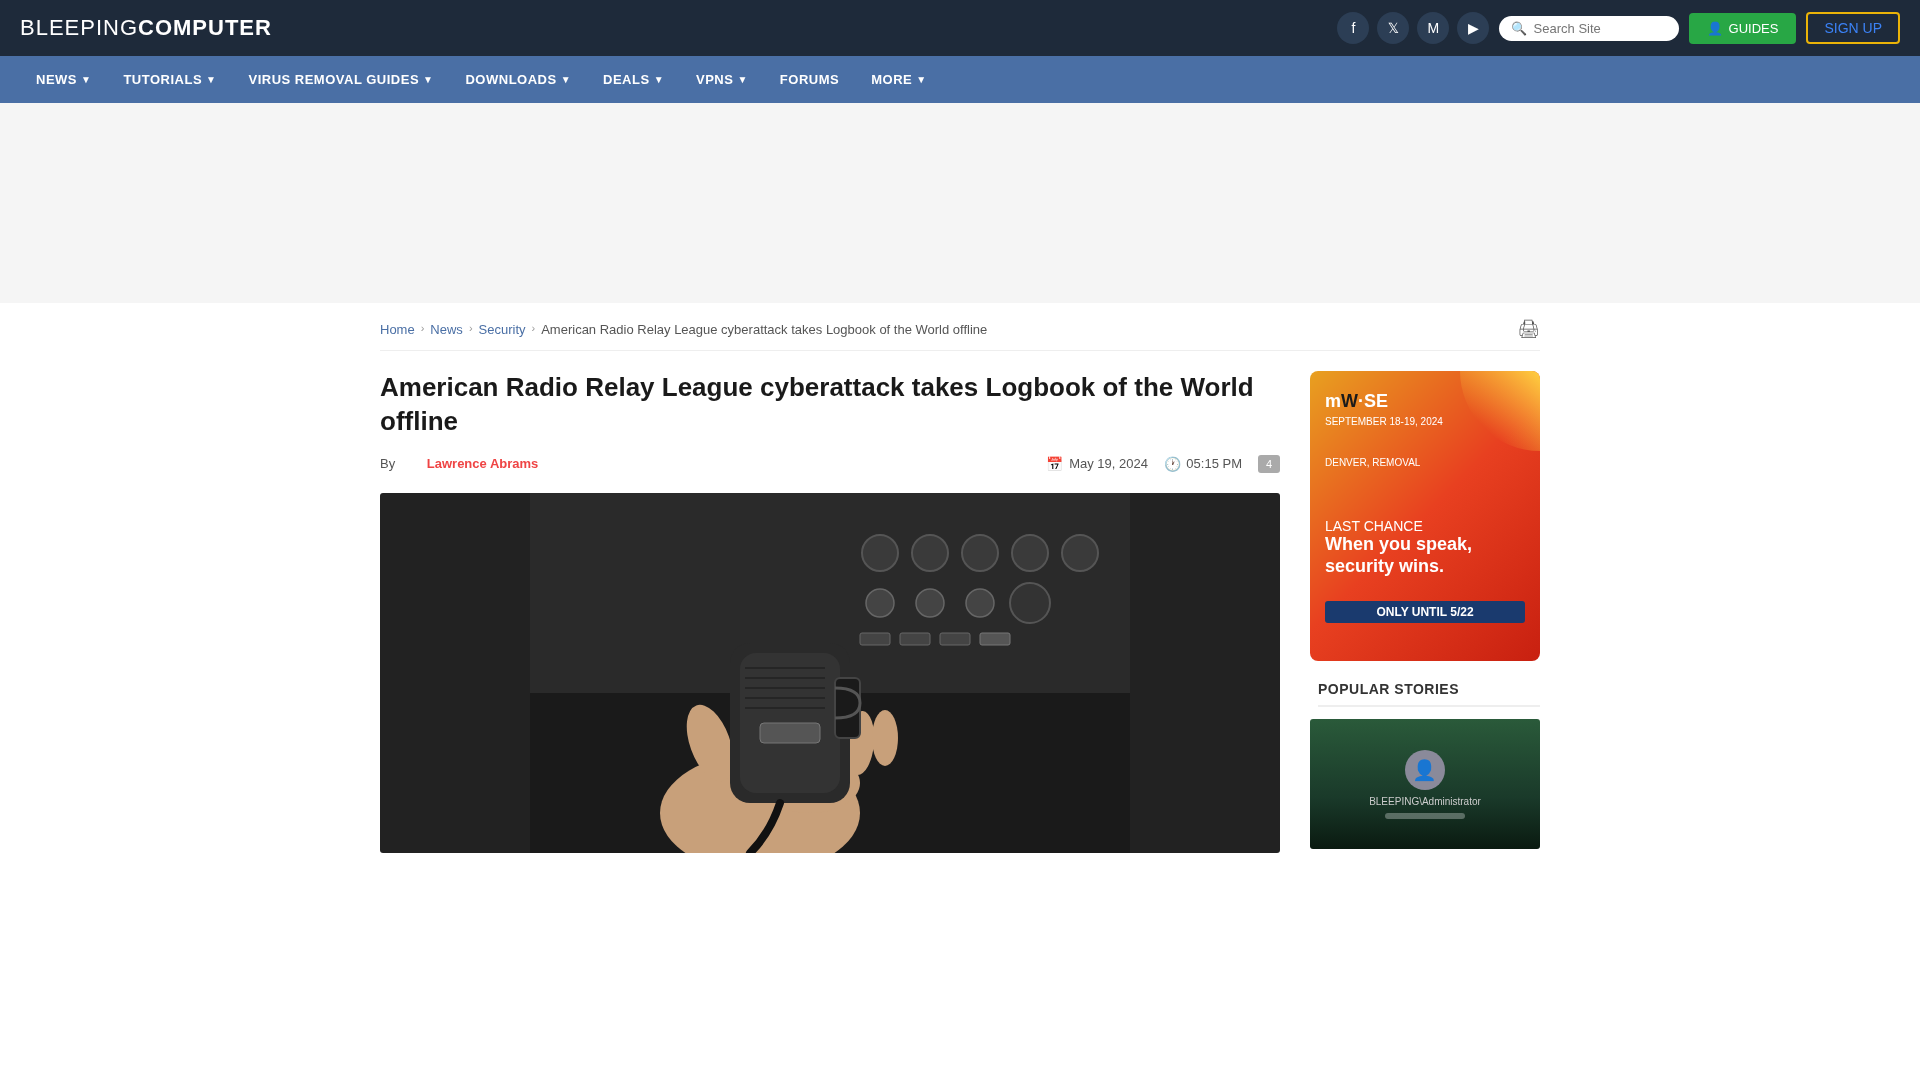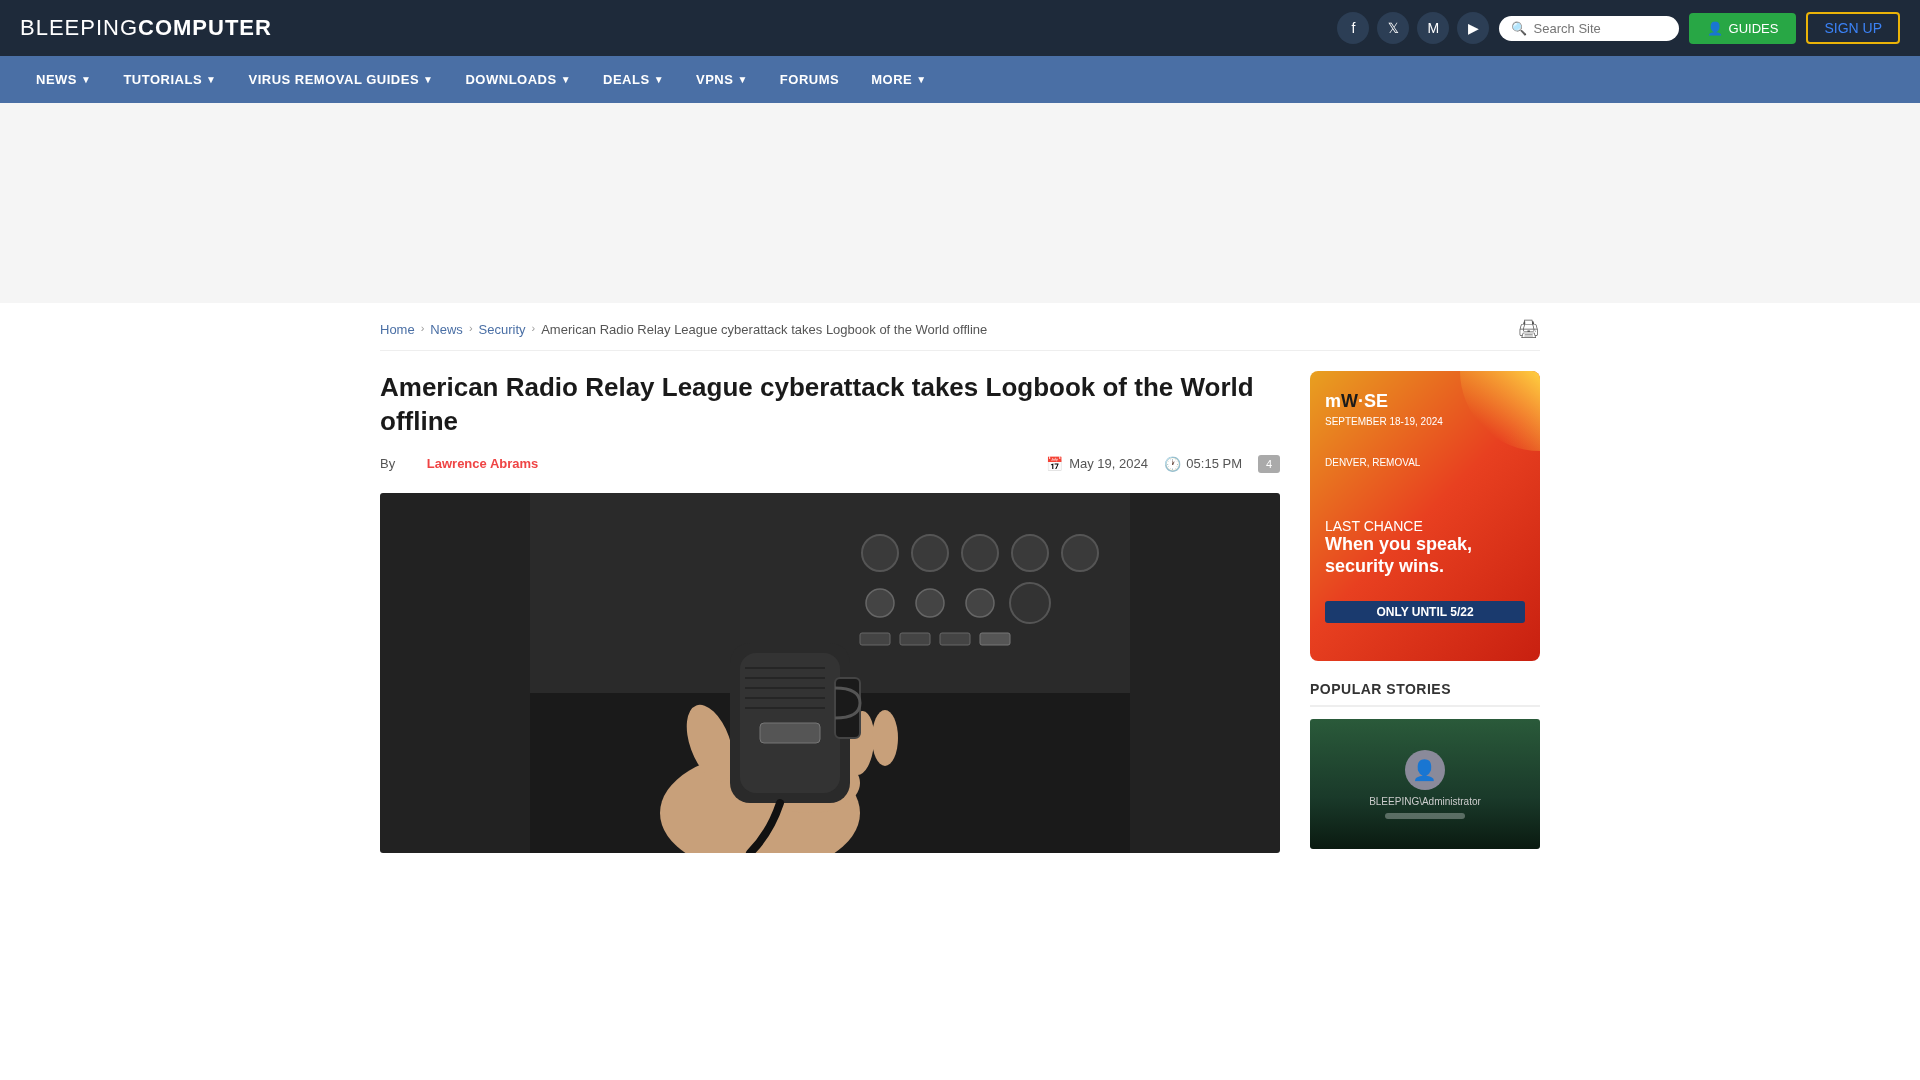--- a/index.html
+++ b/index.html
@@ -276,20 +276,21 @@
     
     .popular-stories-title {
       font-size: 14px;
       font-weight: 700;
       color: #333;
       letter-spacing: 0.5px;
       text-transform: uppercase;
       margin-bottom: 12px;
       padding-bottom: 8px;
       border-bottom: 2px solid #eee;
+      margin-left: 8px;
     }
     .popular-story-image {
       width: 230px;
       height: 130px;
       background: linear-gradient(180deg, #2a5a3a 0%, #1a3a2a 60%, #0a1a10 100%);
       border-radius: 3px;
       position: relative;
       overflow: hidden;
       display: flex;
       align-items: center;

